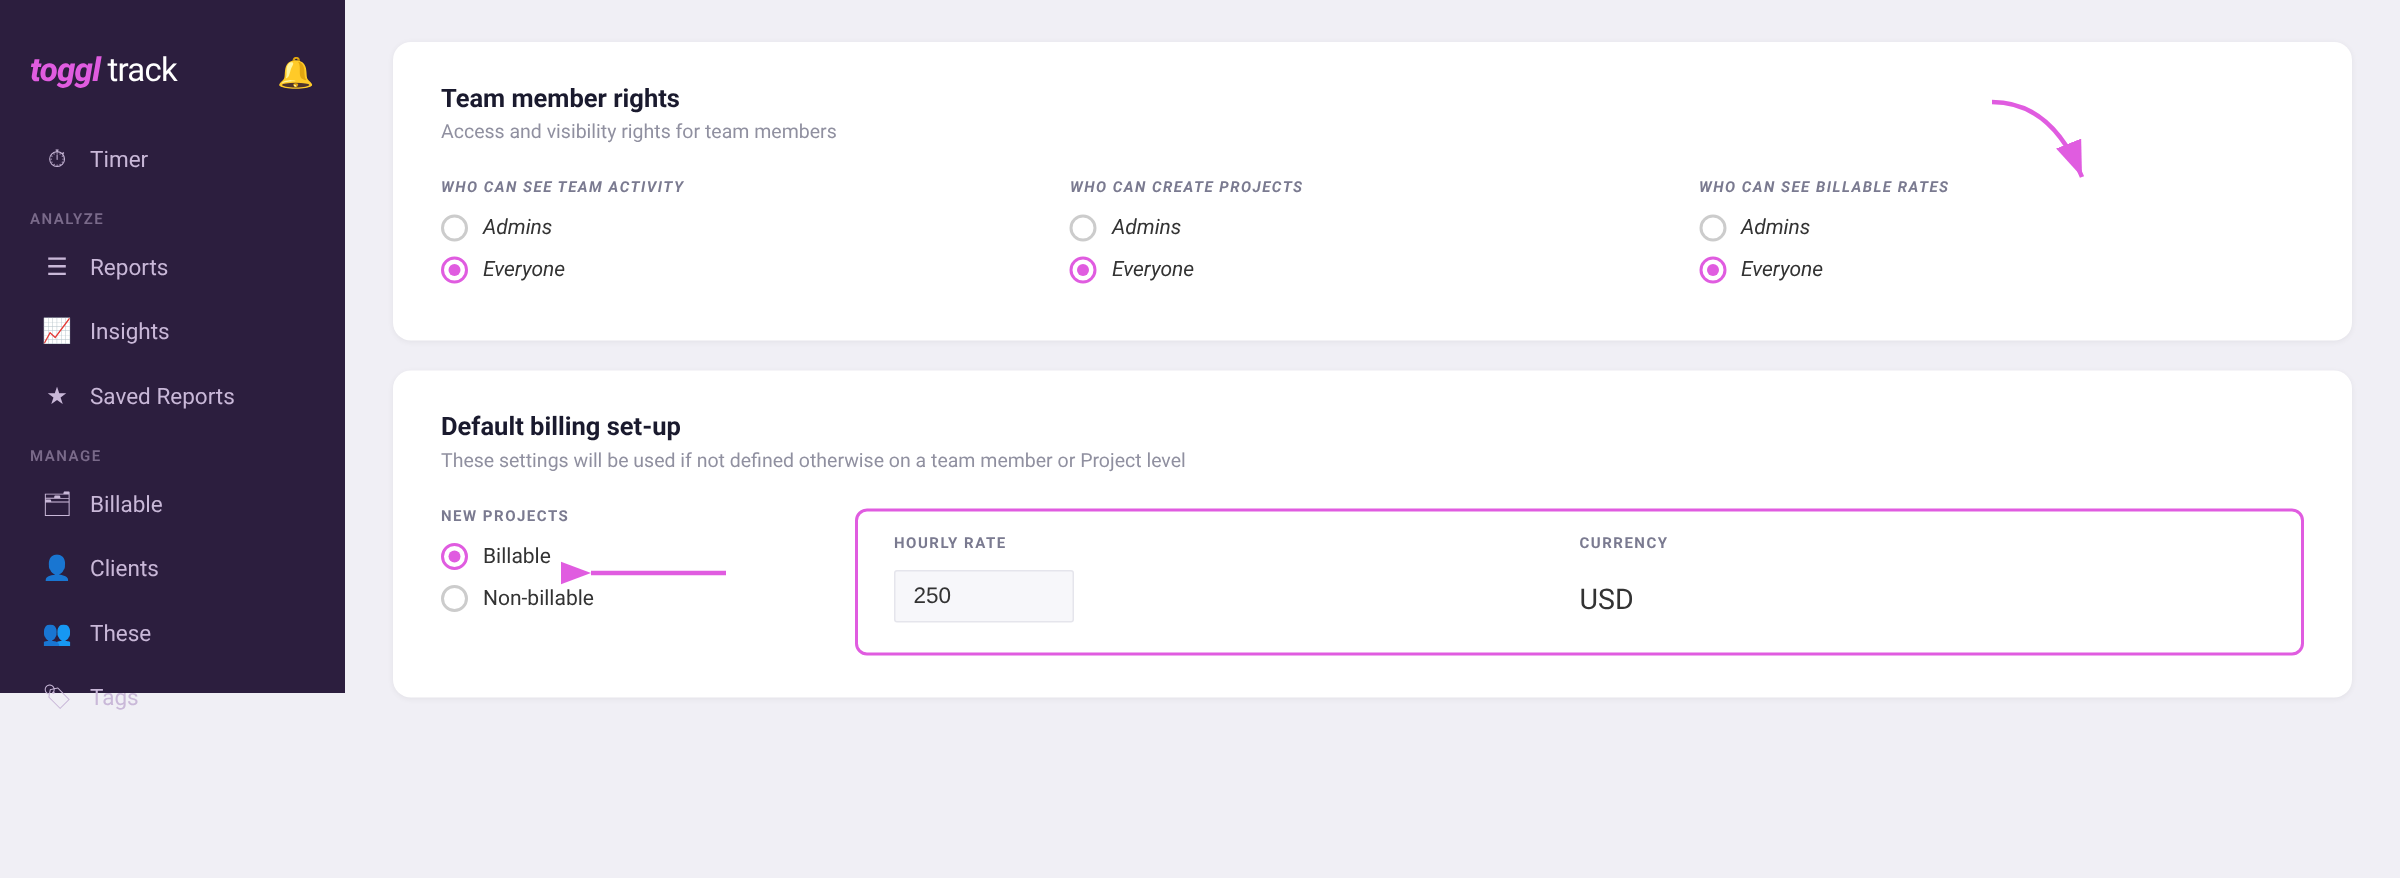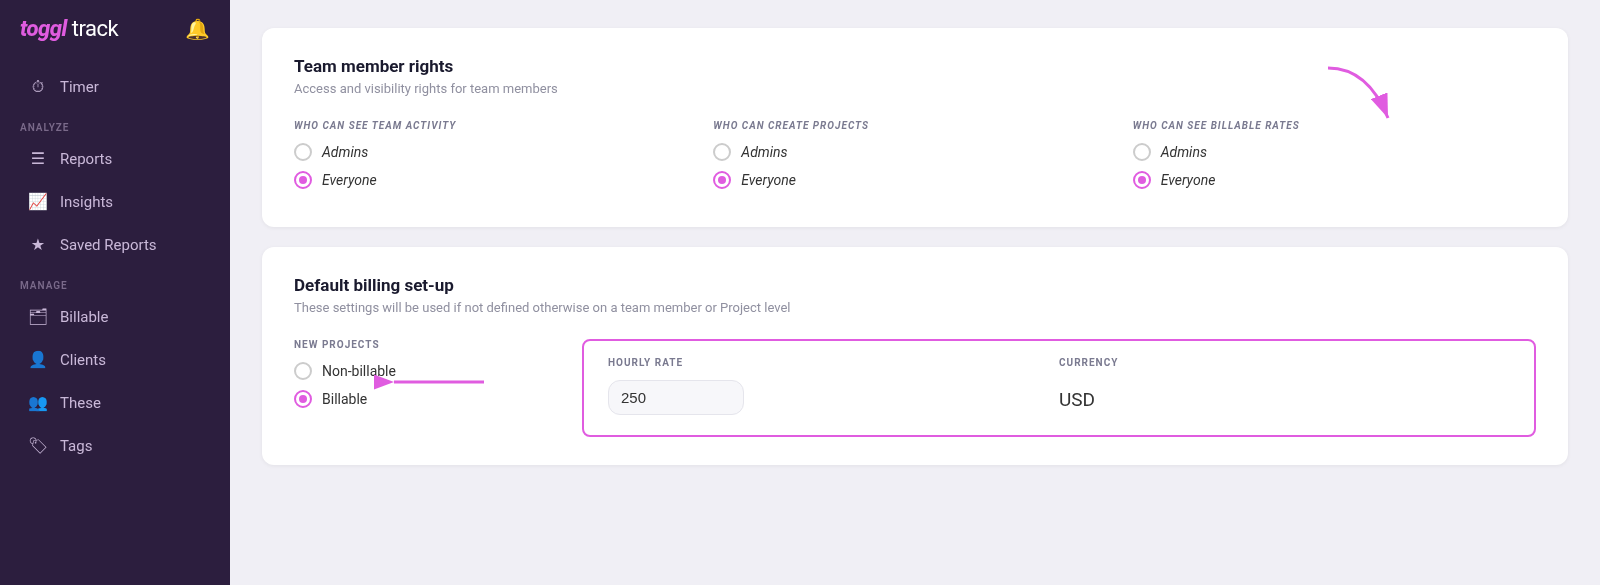--- a/index.html
+++ b/index.html
@@ -10,24 +10,24 @@
       width: 1600px;
       height: 585px;
       overflow: hidden;
     }
 
     
     .sidebar {
       width: 230px;
       min-width: 230px;
       background: #2c1e3e;
-      height: 585px;
+      height: 462px;
       display: flex;
       flex-direction: column;
-      padding-top: 16px;
+      padding-top: 35px;
     }
     .sidebar-logo {
       display: flex;
       align-items: center;
       justify-content: space-between;
       padding: 0 20px 24px 20px;
     }
     .logo-text {
       font-size: 22px;
       font-weight: 700;
@@ -142,21 +142,21 @@
       content: '';
       width: 8px;
       height: 8px;
       background: #e05ce0;
       border-radius: 50%;
     }
 
     
     .billing-grid {
       display: flex;
-      gap: 12px;
+      gap: 0;
     }
 
     .billing-left {
       min-width: 240px;
     }
 
     .billing-right {
       flex: 1;
       border: 2px solid #e05ce0;
       border-radius: 8px;
@@ -178,25 +178,25 @@
       font-weight: 700;
       letter-spacing: 1px;
       color: #7a7a90;
       text-transform: uppercase;
       margin-bottom: 12px;
     }
 
     .billing-input {
       background: #f7f7fa;
       border: 1px solid #e5e5ec;
-      border-radius: 12px;
+      border-radius: 2px;
       padding: 8px 12px;
       font-size: 15px;
       color: #333;
-      width: 136px;
+      width: 120px;
     }
 
     .billing-currency {
       font-size: 19px;
       color: #333;
       padding: 8px 0;
     }
 
     .top-section-wrapper {
       position: relative;
@@ -317,26 +317,26 @@
 
   <div class="card" style="position:relative;">
     <div class="card-title">Default billing set-up</div>
     <div class="card-subtitle">These settings will be used if not defined otherwise on a team member or Project level</div>
 
     <div class="billing-grid">
 
       <div class="billing-left" style="position:relative;">
         <div class="section-label">NEW PROJECTS</div>
         <div class="radio-option">
+          <div class="radio-circle selected"></div>
+          <span>Billable</span>
+        </div>
+        <div class="radio-option">
           <div class="radio-circle"></div>
           <span>Non-billable</span>
-        </div>
-        <div class="radio-option">
-          <div class="radio-circle selected"></div>
-          <span>Billable</span>
         </div>
 
         <div style="position:absolute; top:18px; left:80px; pointer-events:none;">
           <svg width="120" height="50">
             <defs>
               <marker id="arrowhead2" markerWidth="8" markerHeight="6" refX="0" refY="3" orient="auto">
                 <polygon points="8 0, 0 3, 8 6" fill="#e05ce0"></polygon>
               </marker>
             </defs>
             <path d="M 110 25 Q 60 25 20 25" stroke="#e05ce0" stroke-width="3" fill="none" marker-end="url(#arrowhead2)"></path>

